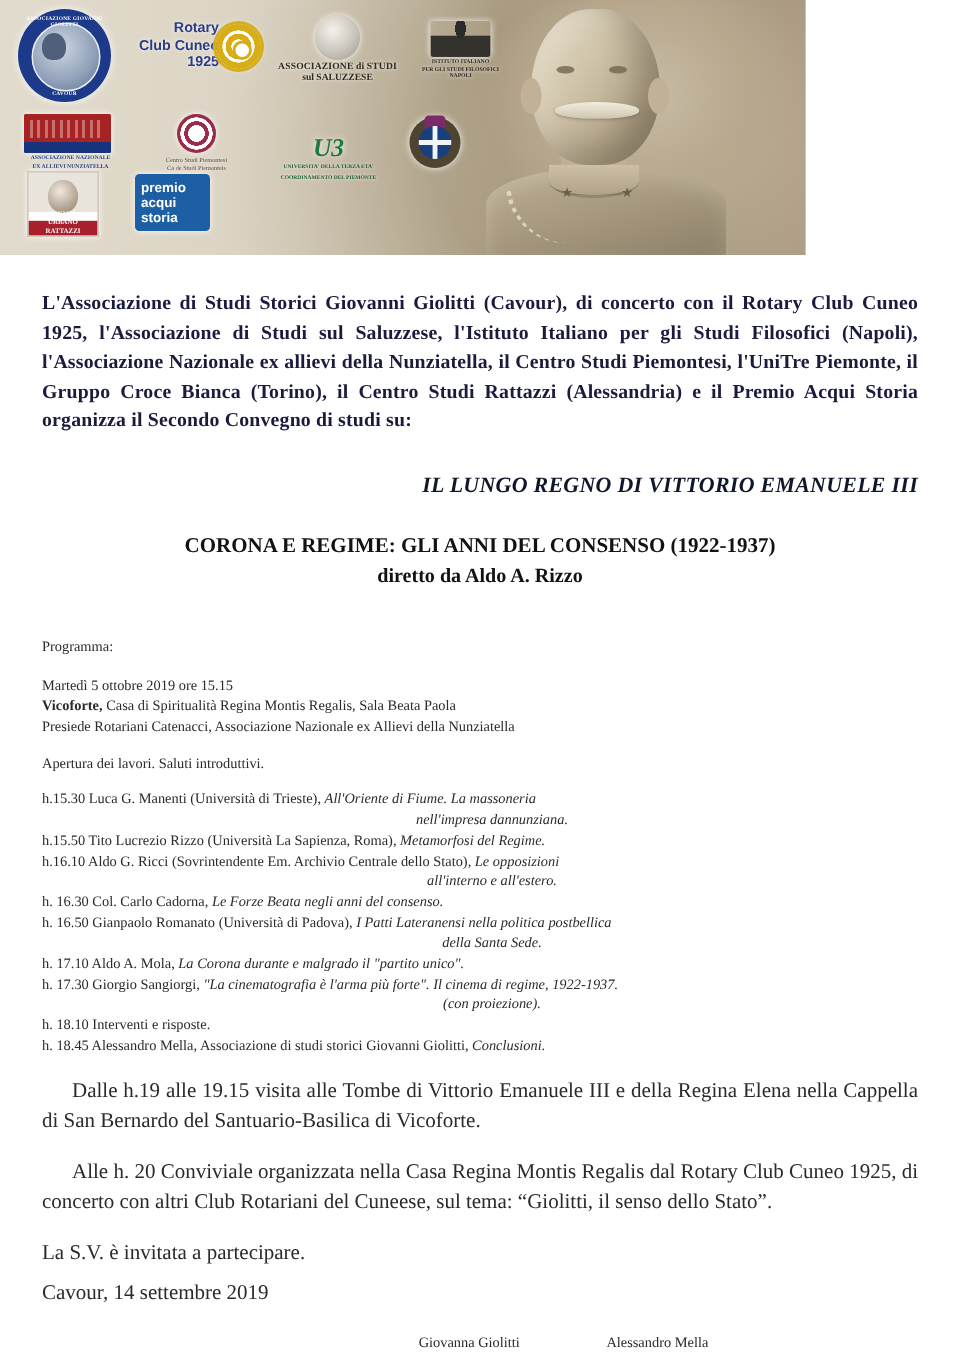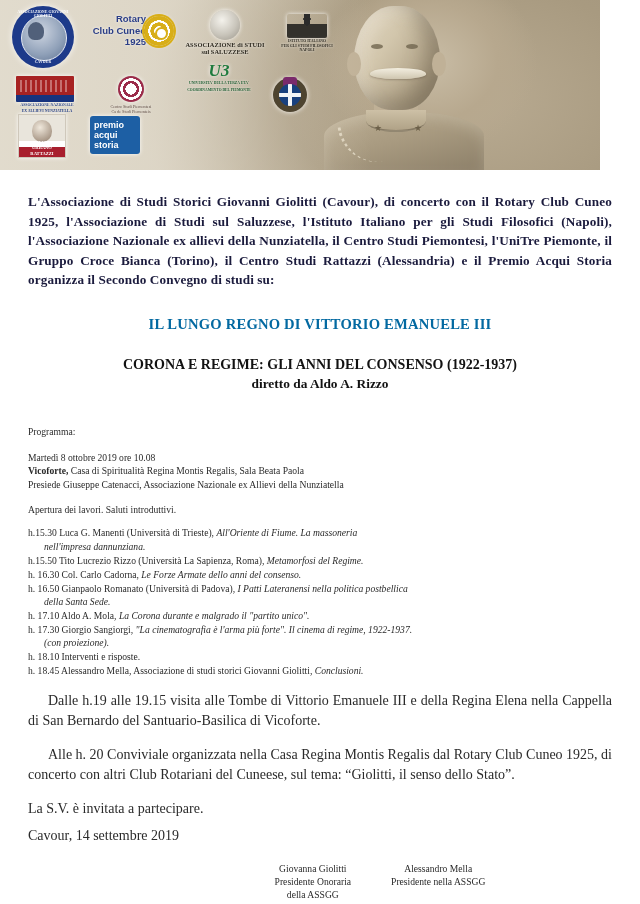--- a/index.html
+++ b/index.html
@@ -13,21 +13,21 @@
     height: 904px;
     overflow: hidden;
     font-family: "Liberation Serif", "DejaVu Serif", serif;
     color: #161616;
     position: relative;
   }
 
   
   .header {
     position: relative;
-    width: 600px;
+    width: 537px;
     height: 170px;
     overflow: hidden;
     background: #cfc6b4;
   }
   
   .photo-bg {
     position: absolute;
     inset: 0;
     background:
       radial-gradient(ellipse 150px 130px at 430px 62px, #c9bda6 0%, #b7a88e 45%, rgba(160,146,120,0) 72%),
@@ -233,21 +233,21 @@
   .lg-csp { left: 88px; top: 72px; width: 74px; }
   .csp-img {
     width: 26px; height: 26px; margin: 0 auto 2px;
     border-radius: 50%;
     background: radial-gradient(circle, #ffffff 0 30%, #9b2b4a 31% 44%, #ffffff 45% 58%, #9b2b4a 59% 100%);
     box-shadow: 0 0 4px rgba(255,255,255,.9);
   }
   .csp-c { font-size: 4.2px; color: #5d4a42; line-height: 1.3; }
 
   
-  .lg-u3 { left: 170px; top: 58px; width: 86px; }
+  .lg-u3 { left: 170px; top: 86px; width: 86px; }
   .u3-img {
     text-align: center; font-size: 17px; font-weight: bold; font-style: italic;
     color: #1f7a3d; line-height: 1;
     font-family: "Liberation Serif", serif;
     text-shadow: 0 0 4px rgba(255,255,255,.95);
   }
   .u3-c { font-size: 3.7px; font-weight: bold; color: #1f5e33; line-height: 1.3; margin-top: 2px; }
 
   
   .lg-cb { left: 262px; top: 68px; width: 44px; height: 44px; }
@@ -326,25 +326,26 @@
     font-size: 13.2px;
     font-weight: bold;
     color: #1b1b3d;
     text-align: justify;
     line-height: 1.48;
     letter-spacing: .01em;
   }
 
   .title-main {
     margin: 26px 0 0;
-    text-align: center;
+    text-align: right;
     font-size: 14.6px;
     font-weight: bold;
-    color: #0369a1;
+    color: #0f172a;
     letter-spacing: .2px;
+    font-style: italic;
   }
   .title-sub {
     margin: 24px 0 0;
     text-align: center;
     font-size: 14px;
     font-weight: bold;
     color: #121212;
   }
   .title-dir {
     margin: 3px 0 0;
@@ -378,20 +379,21 @@
     margin: 11px 0 0;
     font-size: 9.6px;
     line-height: 1.36;
     color: #2a2a2a;
   }
   .sched .row { margin: 0 0 1px; }
   .sched .cont {
     display: block;
     padding-left: 16px;
     font-style: italic;
+    text-align: center;
   }
   .sched i { font-style: italic; }
 
   .para {
     margin: 14px 0 0;
     font-size: 14px;
     line-height: 1.42;
     color: #2a2a2a;
     text-align: justify;
     text-indent: 20px;
@@ -520,31 +522,32 @@
 
   <p class="intro">L'Associazione di Studi Storici Giovanni Giolitti (Cavour), di concerto con il Rotary Club Cuneo 1925, l'Associazione di Studi sul Saluzzese, l'Istituto Italiano per gli Studi Filosofici (Napoli), l'Associazione Nazionale ex allievi della Nunziatella, il Centro Studi Piemontesi, l'UniTre Piemonte, il Gruppo Croce Bianca (Torino), il Centro Studi Rattazzi (Alessandria) e il Premio Acqui Storia organizza il Secondo Convegno di studi su:</p>
 
   <h1 class="title-main">IL LUNGO REGNO DI VITTORIO EMANUELE III</h1>
   <h2 class="title-sub">CORONA E REGIME: GLI ANNI DEL CONSENSO (1922-1937)</h2>
   <div class="title-dir">diretto da  Aldo A. Rizzo</div>
 
   <div class="prog-label">Programma:</div>
 
   <div class="when">
-    <div>Martedì 8 ottobre 2019 ore 10.08</div>
+    <div>Martedì 5 ottobre 2019 ore 15.15</div>
     <div><b>Vicoforte,</b><span> Casa di Spiritualità Regina Montis Regalis, Sala Beata Paola</span></div>
-    <div>Presiede Giuseppe Catenacci, Associazione Nazionale ex Allievi della Nunziatella</div>
+    <div>Presiede Rotariani Catenacci, Associazione Nazionale ex Allievi della Nunziatella</div>
   </div>
 
   <div class="apertura">Apertura dei lavori. Saluti introduttivi.</div>
 
   <div class="sched" id="session-list">
       <div class="row"><span>h.15.30 </span><span>Luca G. Manenti (Università di Trieste), </span><i>All'Oriente di Fiume. La massoneria</i><span class="cont">nell'impresa dannunziana.</span></div>
       <div class="row"><span>h.15.50 </span><span>Tito Lucrezio Rizzo (Università La Sapienza, Roma), </span><i>Metamorfosi del Regime.</i></div>
-      <div class="row"><span>h. 16.30 </span><span>Col. Carlo Cadorna, </span><i>Le Forze Armate dello anni del consenso.</i></div>
+      <div class="row"><span>h.16.10 </span><span>Aldo G. Ricci (Sovrintendente Em. Archivio Centrale dello Stato), </span><i>Le opposizioni</i><span class="cont">all'interno e all'estero.</span></div>
+      <div class="row"><span>h. 16.30 </span><span>Col. Carlo Cadorna, </span><i>Le Forze Beata negli anni del consenso.</i></div>
       <div class="row"><span>h. 16.50 </span><span>Gianpaolo Romanato (Università di Padova), </span><i>I Patti Lateranensi nella politica postbellica</i><span class="cont">della Santa Sede.</span></div>
       <div class="row"><span>h. 17.10 </span><span>Aldo A. Mola, </span><i>La Corona durante e malgrado il "partito unico".</i></div>
       <div class="row"><span>h. 17.30 </span><span>Giorgio Sangiorgi, </span><i>"La cinematografia è l'arma più forte". Il cinema di regime, 1922-1937.</i><span class="cont">(con proiezione).</span></div>
       <div class="row"><span>h. 18.10 </span><span>Interventi e risposte.</span></div>
       <div class="row"><span>h. 18.45 </span><span>Alessandro Mella, Associazione di studi storici Giovanni Giolitti, </span><i>Conclusioni.</i></div>
     </div>
 
   <p class="para">Dalle h.19 alle 19.15 visita alle Tombe di Vittorio Emanuele III e della Regina Elena nella Cappella di San Bernardo del Santuario-Basilica di Vicoforte.</p>
   <p class="para">Alle h. 20 Conviviale organizzata nella Casa Regina Montis Regalis dal Rotary Club Cuneo 1925, di concerto con altri Club Rotariani del Cuneese, sul tema: “Giolitti, il senso dello Stato”.</p>
   <p class="para noindent">La S.V. è invitata a partecipare.</p>

